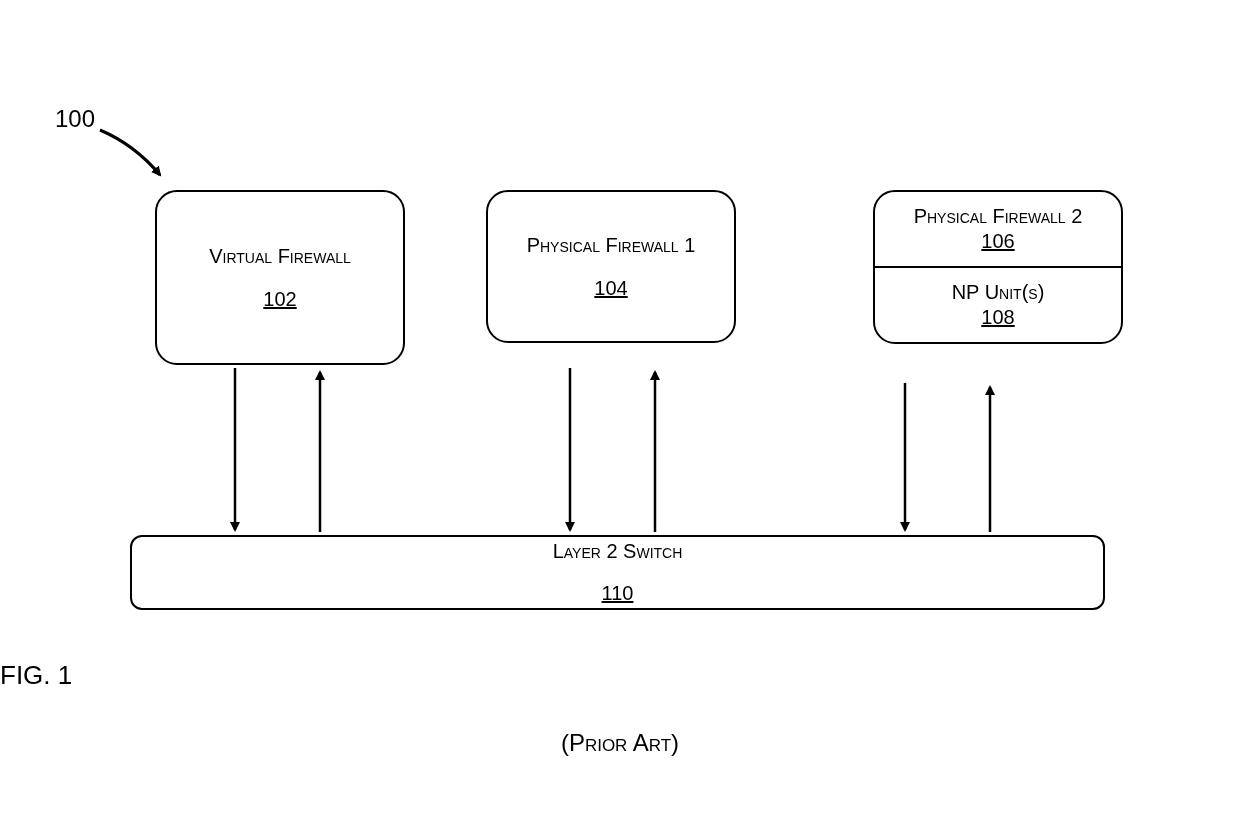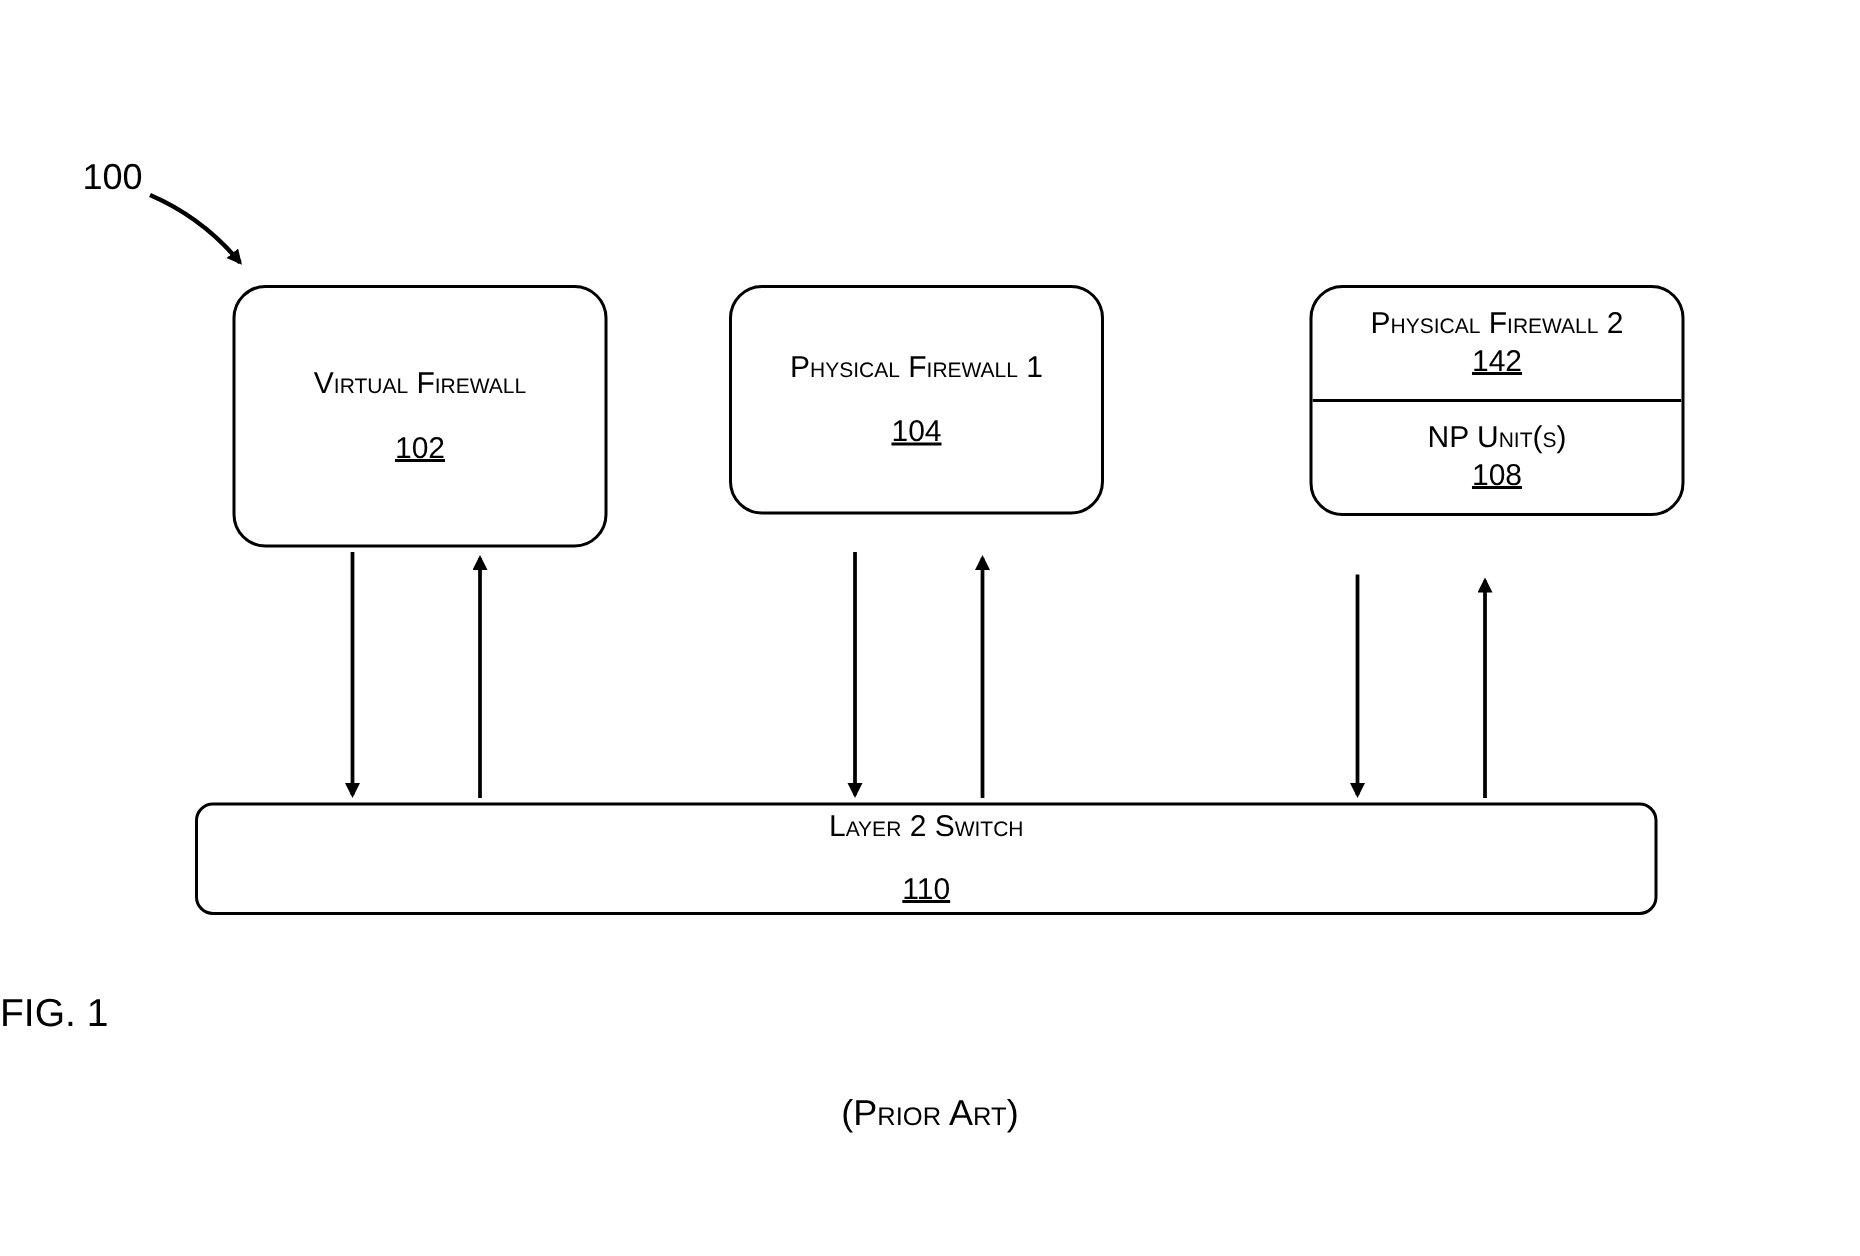--- a/index.html
+++ b/index.html
@@ -124,21 +124,21 @@
   </div>
 
   <div class="box" style="left:486px; top:190px; width:250px; height:153px;">
     <div class="title">Physical Firewall 1</div>
     <div class="ref">104</div>
   </div>
 
   <div class="split-box" style="left:825px; top:190px; width:250px; height:154px;margin-left:48px;">
     <div class="half top">
       <div class="title">Physical Firewall 2</div>
-      <div class="ref">142</div>
+      <div class="ref">106</div>
     </div>
     <div class="half">
       <div class="title">NP Unit(s)</div>
       <div class="ref">108</div>
     </div>
   </div>
 
   <div class="switch" style="left:130px; top:535px; width:975px; height:75px;">
     <div class="title">Layer 2 Switch</div>
     <div class="ref">110</div>

